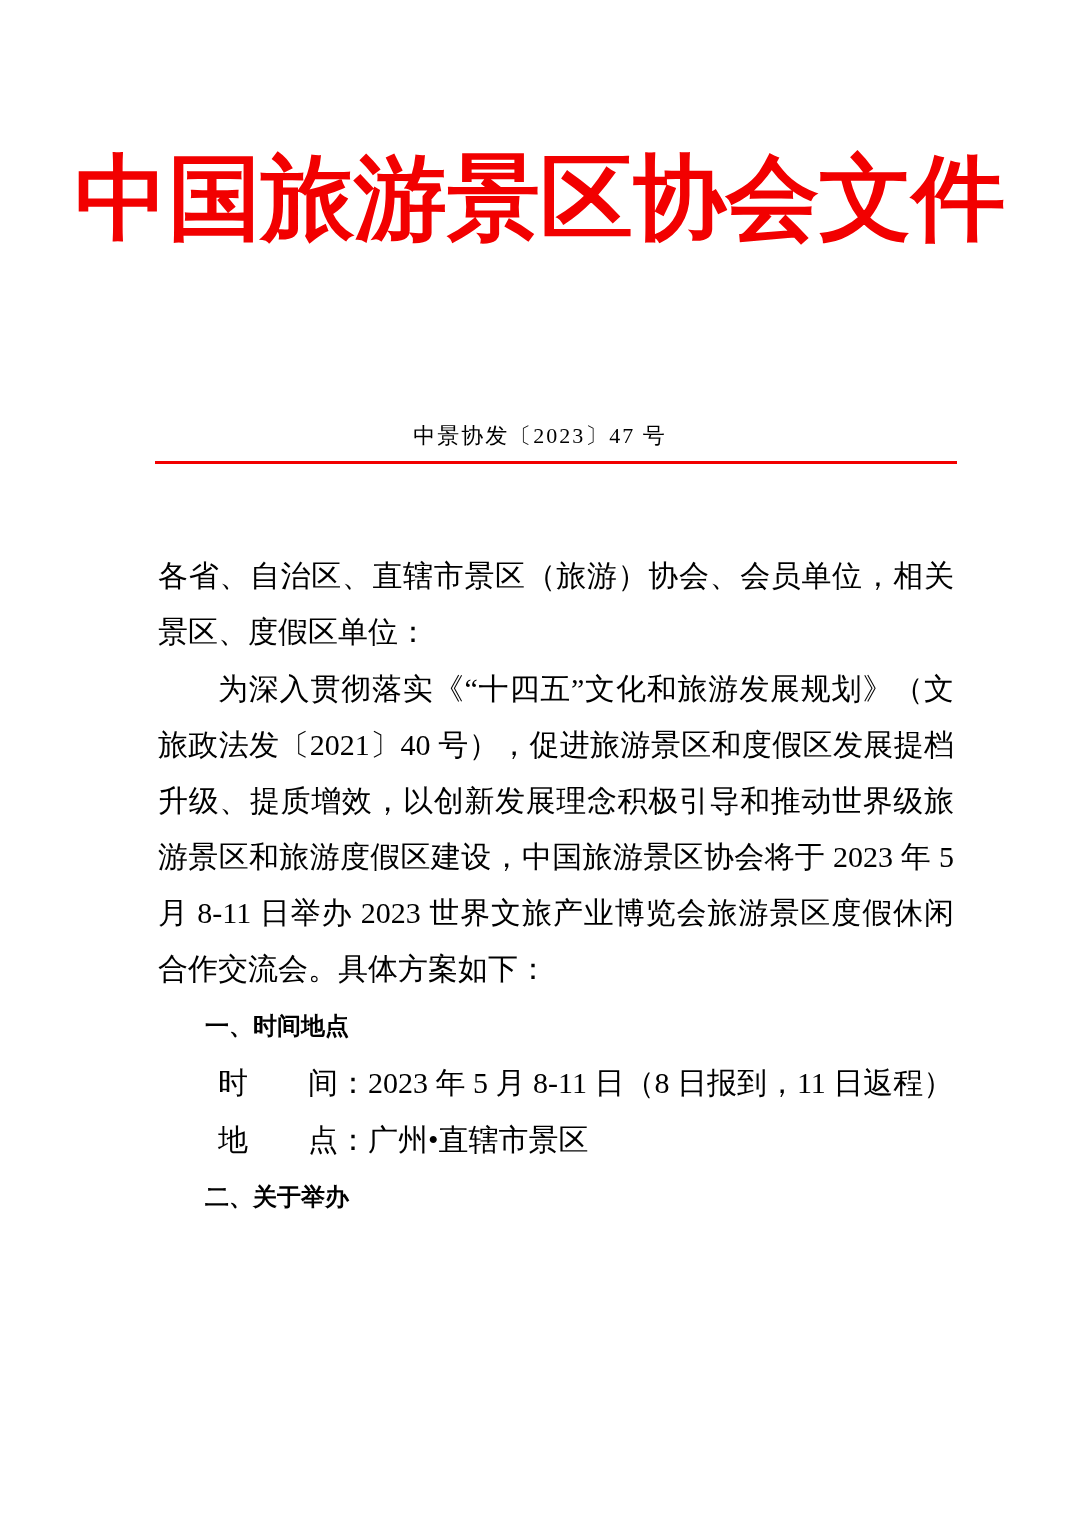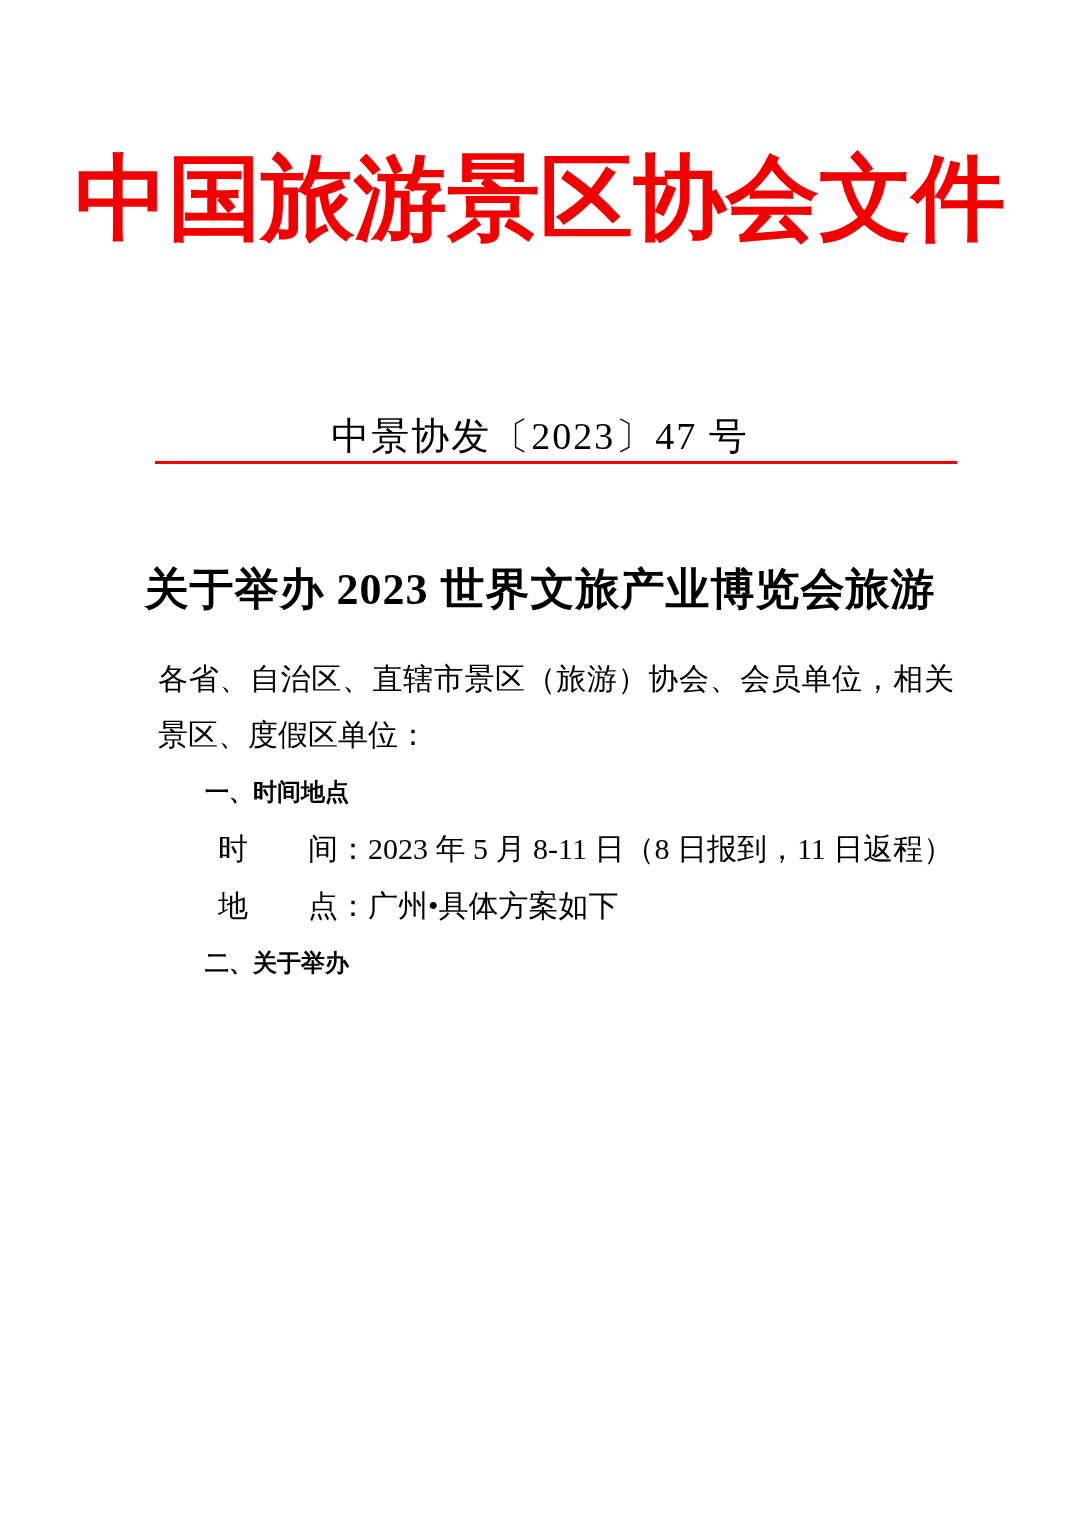--- a/index.html
+++ b/index.html
@@ -24,21 +24,21 @@
     font-size: 93px;
     line-height: 106px;
     font-weight: bold;
     letter-spacing: 0;
     white-space: nowrap;
   }
   
   .doc-number {
     margin-top: 163px;
     text-align: center;
-    font-size: 38px;
+    font-size: 22px;
     line-height: 42px;
     letter-spacing: 2px;
   }
   
   .red-line {
     margin-top: 4px;
     margin-left: 155px;
     width: 802px;
     height: 0;
     border-top: 3px solid #f20000;
@@ -99,33 +99,33 @@
 
 <div class="page">
 
   <div class="org-title">中国旅游景区协会文件</div>
 
   <div class="doc-number">中景协发〔2023〕47 号</div>
 
   <div class="red-line"></div>
 
   <h1 class="doc-title">
-    <span class="t-line">关于举办 2023 世界文旅产业博览会旅游</span>
   </h1>
 
   <div class="body-block">
 
     <p class="salutation">各省、自治区、直辖市景区（旅游）协会、会员单位，相关景区、度假区单位：</p>
 
+    <p class="indent">为深入贯彻落实《“十四五”文化和旅游发展规划》（文旅政法发〔2021〕40 号），促进旅游景区和度假区发展提档升级、提质增效，以创新发展理念积极引导和推动世界级旅游景区和旅游度假区建设，中国旅游景区协会将于 2023 年 5 月 8-11 日举办 2023 世界文旅产业博览会旅游景区度假休闲合作交流会。具体方案如下：</p>
 
     <h2 class="sec-heading">一、时间地点</h2>
 
     <p class="indent">时　　间：2023 年 5 月 8-11 日（8 日报到，11 日返程）</p>
 
-    <p class="indent">地　　点：广州•具体方案如下</p>
+    <p class="indent">地　　点：广州•直辖市景区</p>
 
     <h2 class="sec-heading">二、关于举办</h2>
 
   </div>
 
   <div class="page-number">— 1 —</div>
 
 </div>
 
 </body></html>

